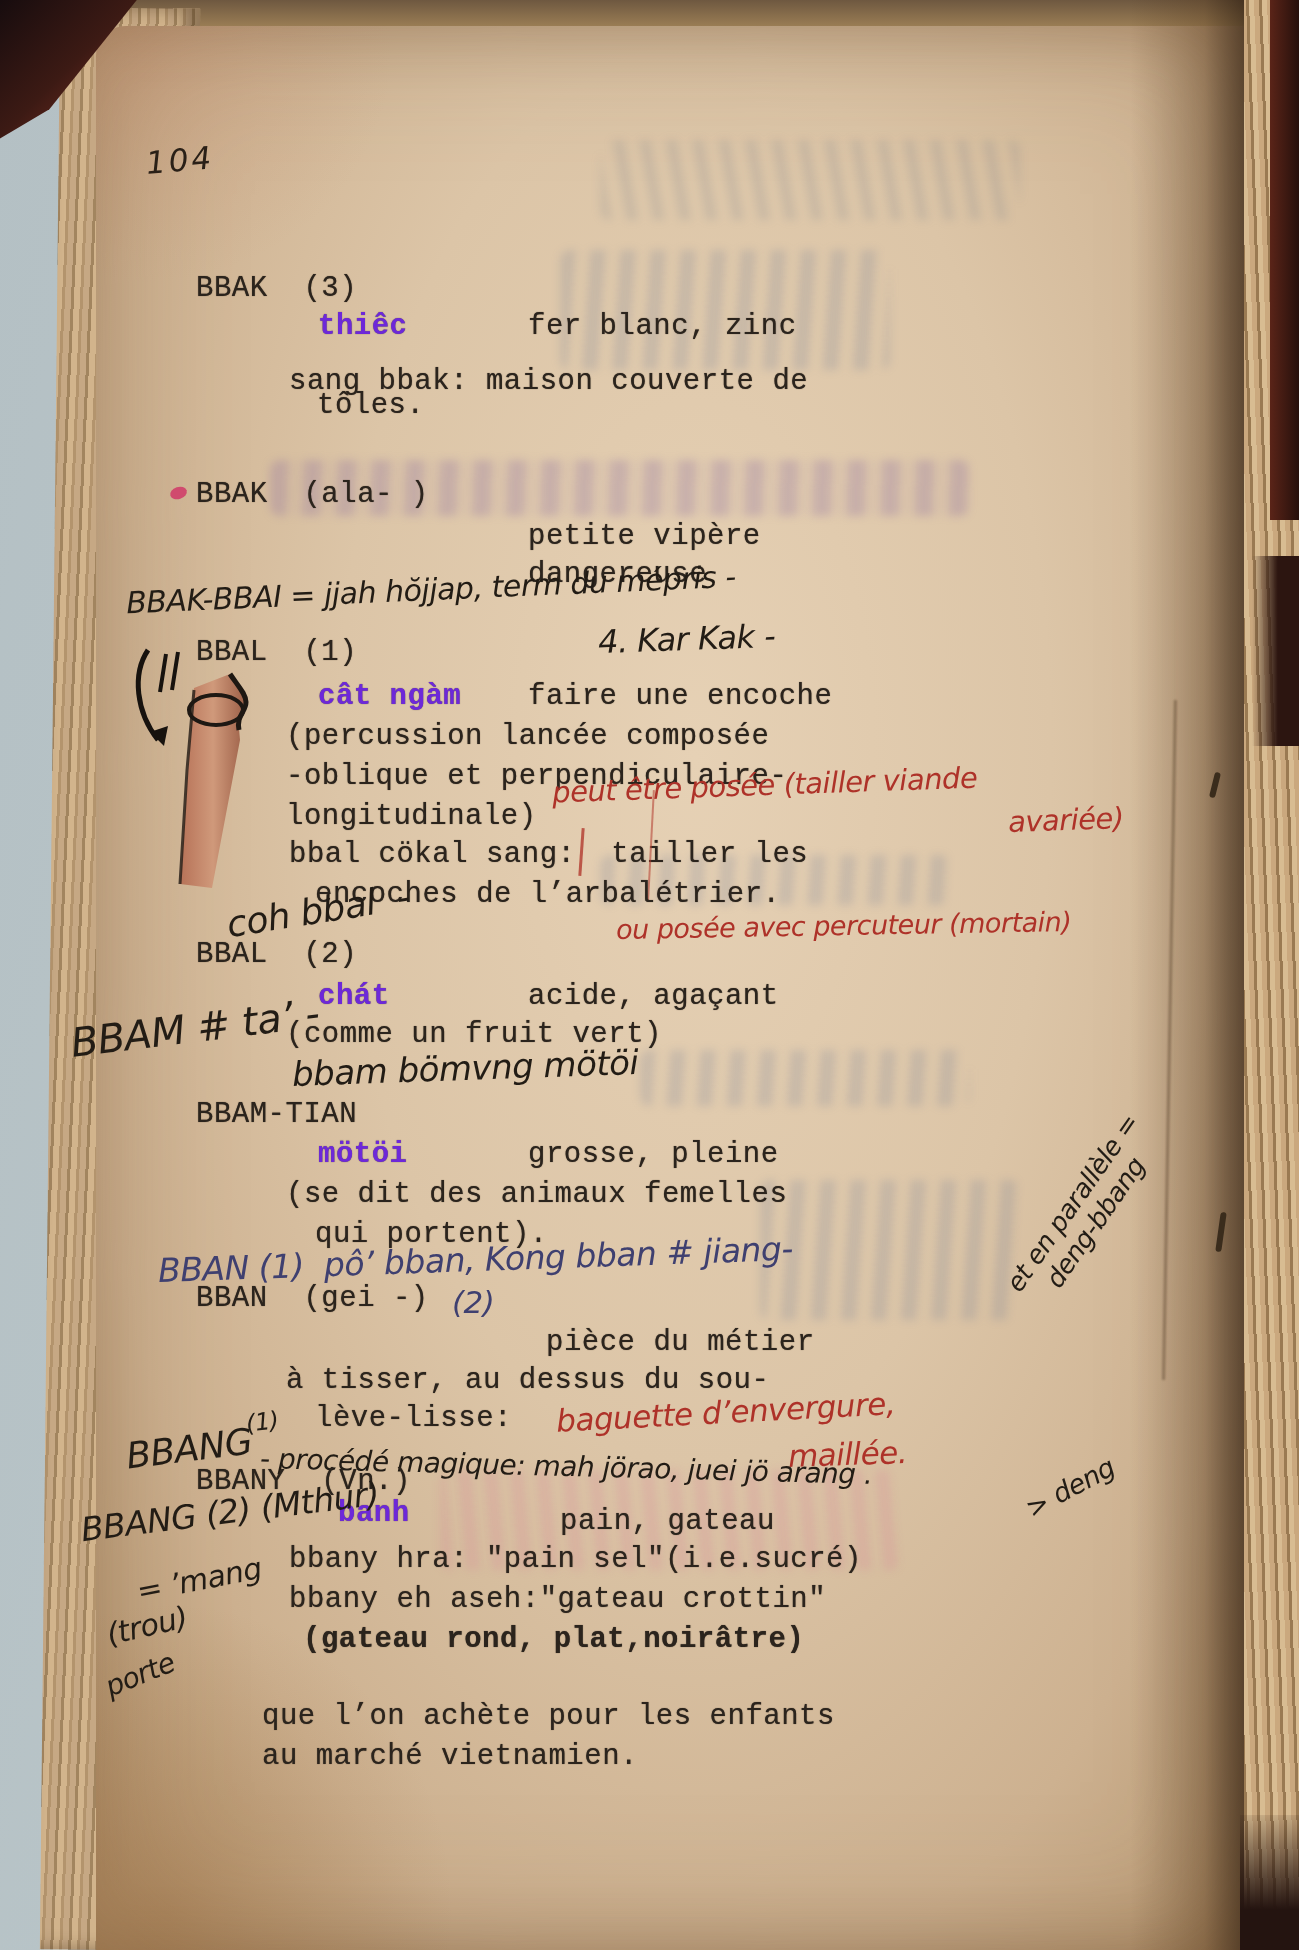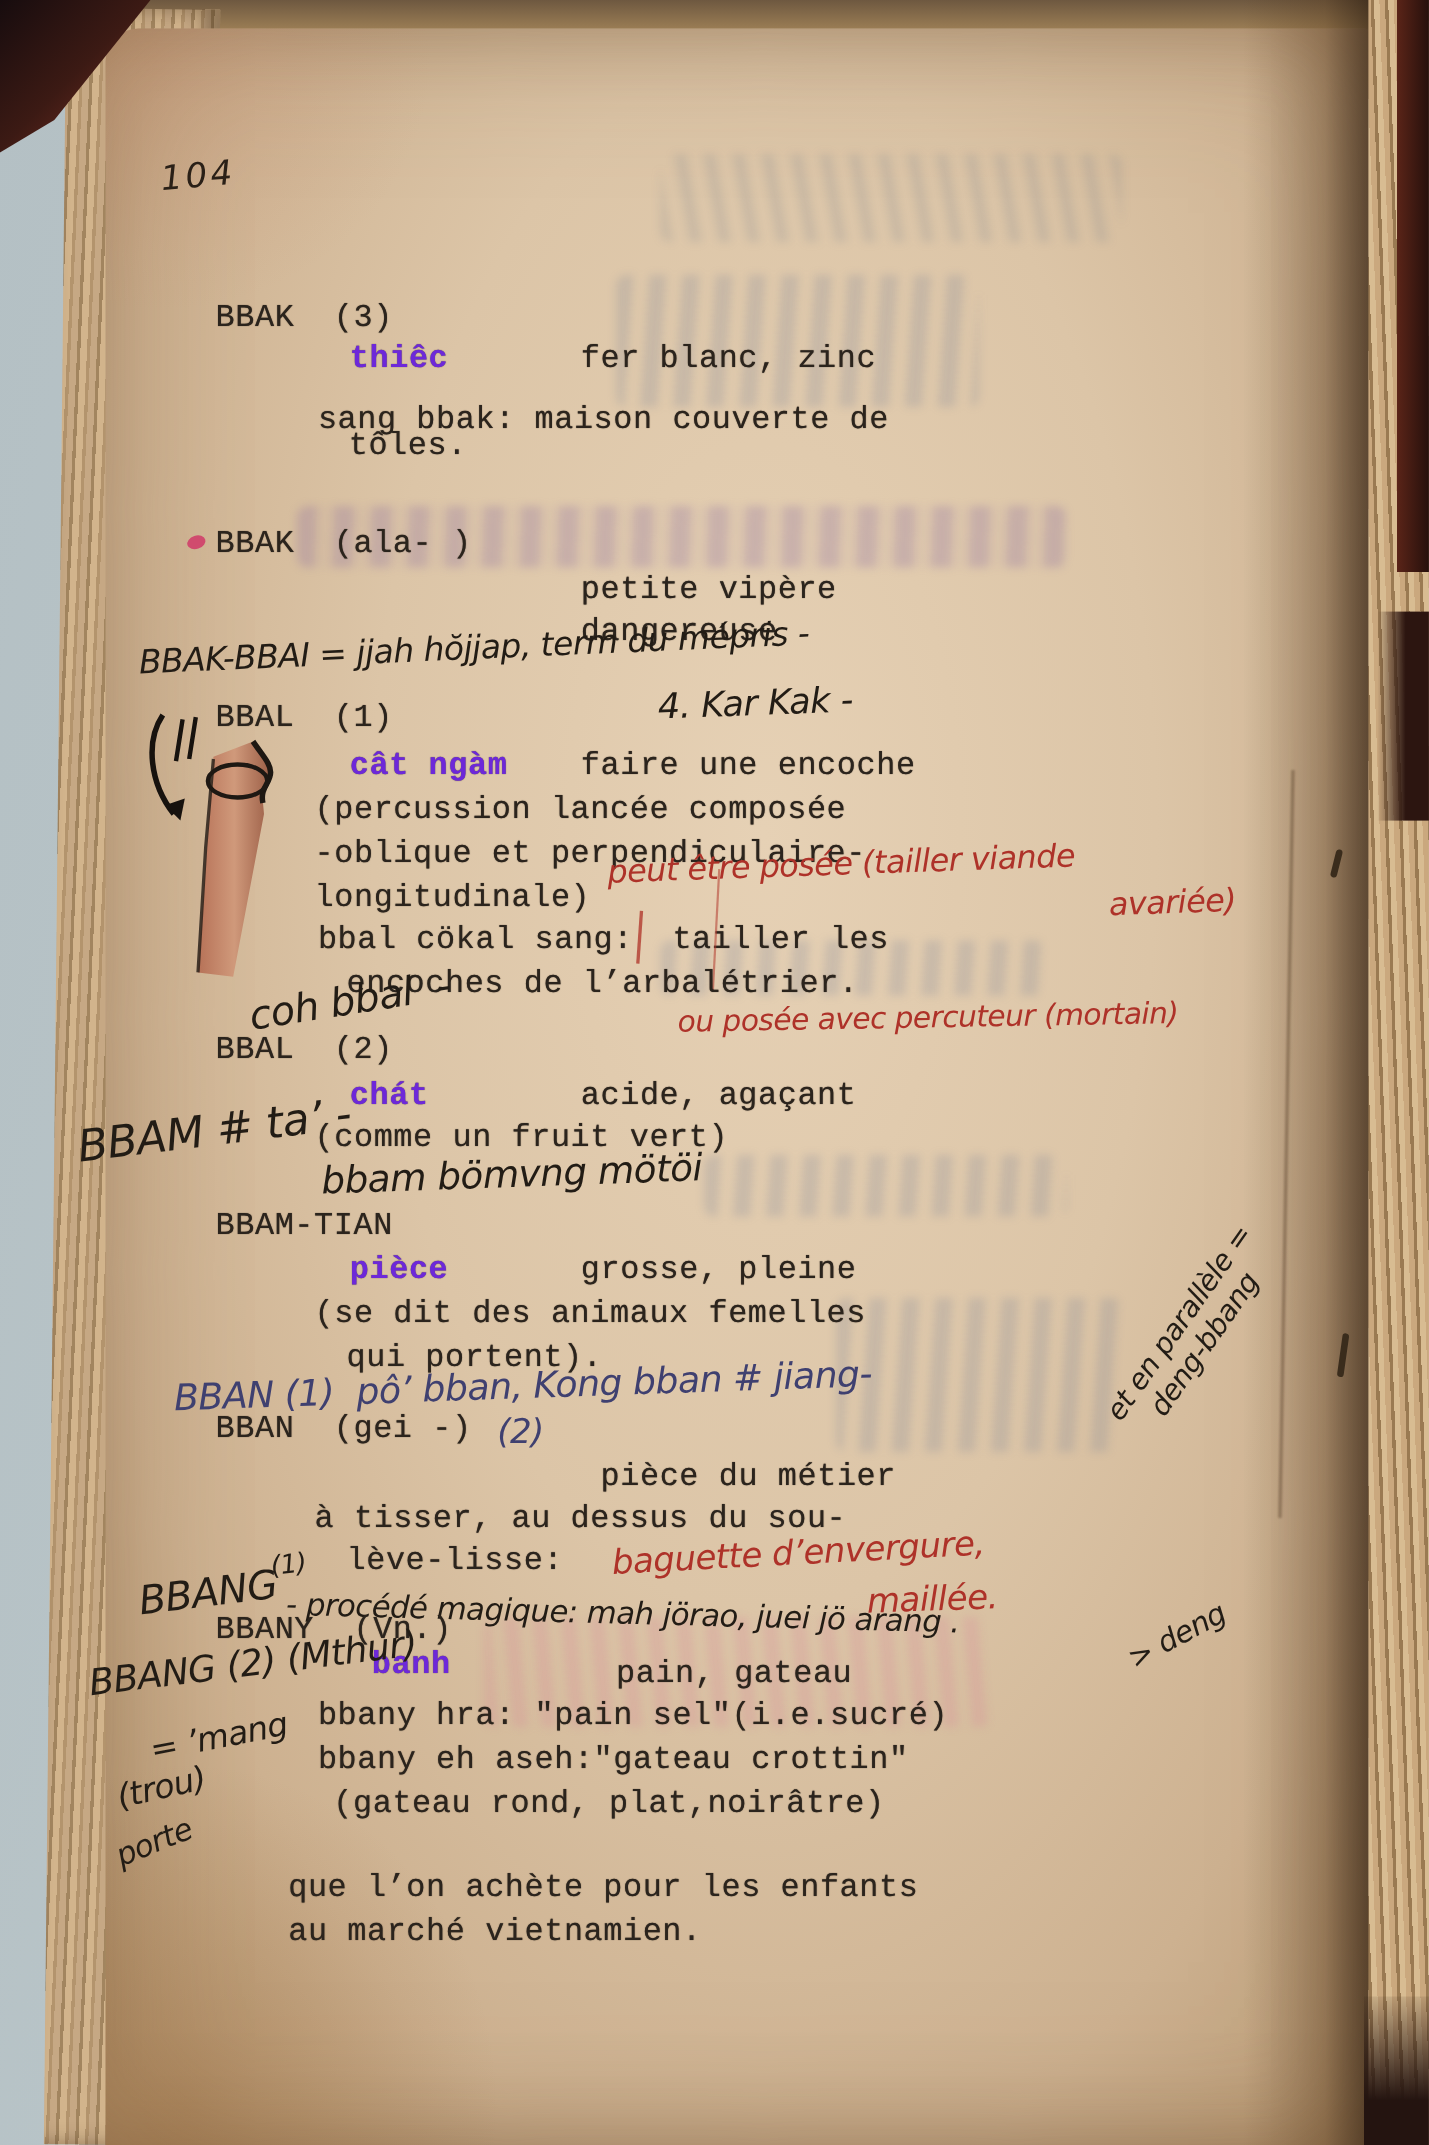--- a/index.html
+++ b/index.html
@@ -147,21 +147,21 @@
 
   <div class="typed" style="left:196px;top:938px;">BBAL  (2)</div>
   <div class="typed b" style="left:318px;top:980px;">chát</div>
   <div class="typed" style="left:528px;top:980px;">acide, agaçant</div>
   <div class="typed" style="left:286px;top:1018px;">(comme un fruit vert)</div>
 
   <div class="hand" style="left:70px;top:1005px;font-size:40px;transform:rotate(-7deg);">BBAM # ta’ -</div>
   <div class="hand" style="left:292px;top:1048px;font-size:34px;transform:rotate(-2deg);">bbam bömvng mötöi</div>
 
   <div class="typed" style="left:196px;top:1098px;">BBAM-TIAN</div>
-  <div class="typed b" style="left:318px;top:1138px;">pièce</div>
+  <div class="typed b" style="left:318px;top:1138px;">mötöi</div>
   <div class="typed" style="left:528px;top:1138px;">grosse, pleine</div>
   <div class="typed" style="left:286px;top:1178px;">(se dit des animaux femelles</div>
   <div class="typed" style="left:315px;top:1218px;">qui portent).</div>
 
   <div class="hand blue" style="left:158px;top:1240px;font-size:33px;transform:rotate(-2deg);">BBAN (1)  pô’ bban, Kong bban # jiang-</div>
 
   <div class="typed" style="left:196px;top:1282px;">BBAN  (gei -)</div>
   <div class="hand blue" style="left:452px;top:1284px;font-size:31px;">(2)</div>
   <div class="typed" style="left:546px;top:1326px;">pièce du métier</div>
   <div class="typed" style="left:286px;top:1364px;">à tisser, au dessus du sou-</div>
@@ -177,21 +177,21 @@
   <div style="position:absolute;left:1000px;top:1280px;transform:rotate(-55deg);transform-origin:left top;">
     <div class="hand" style="position:static;font-size:26px;">et en parallèle =</div>
     <div class="hand" style="position:static;font-size:26px;margin-left:26px;">deng-bbang</div>
   </div>
 
   <div class="typed" style="left:196px;top:1465px;">BBANY  (Vn.)</div>
   <div class="typed b" style="left:338px;top:1497px;">banh</div>
   <div class="typed" style="left:560px;top:1505px;">pain, gateau</div>
   <div class="typed" style="left:289px;top:1543px;">bbany hra: "pain sel"(i.e.sucré)</div>
   <div class="typed" style="left:289px;top:1583px;">bbany eh aseh:"gateau crottin"</div>
-  <div class="typed" style="left:303px;top:1623px;">(gateau rond, plat,noirâtre)</div>
+  <div class="typed" style="left:303px;top:1623px;font-weight:bold;">(gateau rond, plat,noirâtre)</div>
   <div class="typed" style="left:262px;top:1700px;">que l’on achète pour les enfants</div>
   <div class="typed" style="left:262px;top:1740px;">au marché vietnamien.</div>
 
   <div class="hand" style="left:80px;top:1492px;font-size:33px;transform:rotate(-7deg);">BBANG (2) (Mthur)</div>
   <div class="hand" style="left:136px;top:1562px;font-size:30px;transform:rotate(-11deg);">= ’mang</div>
   <div class="hand" style="left:106px;top:1608px;font-size:30px;transform:rotate(-13deg);">(trou)</div>
   <div class="hand" style="left:104px;top:1658px;font-size:28px;transform:rotate(-22deg);">porte</div>
 
 </div>
 

